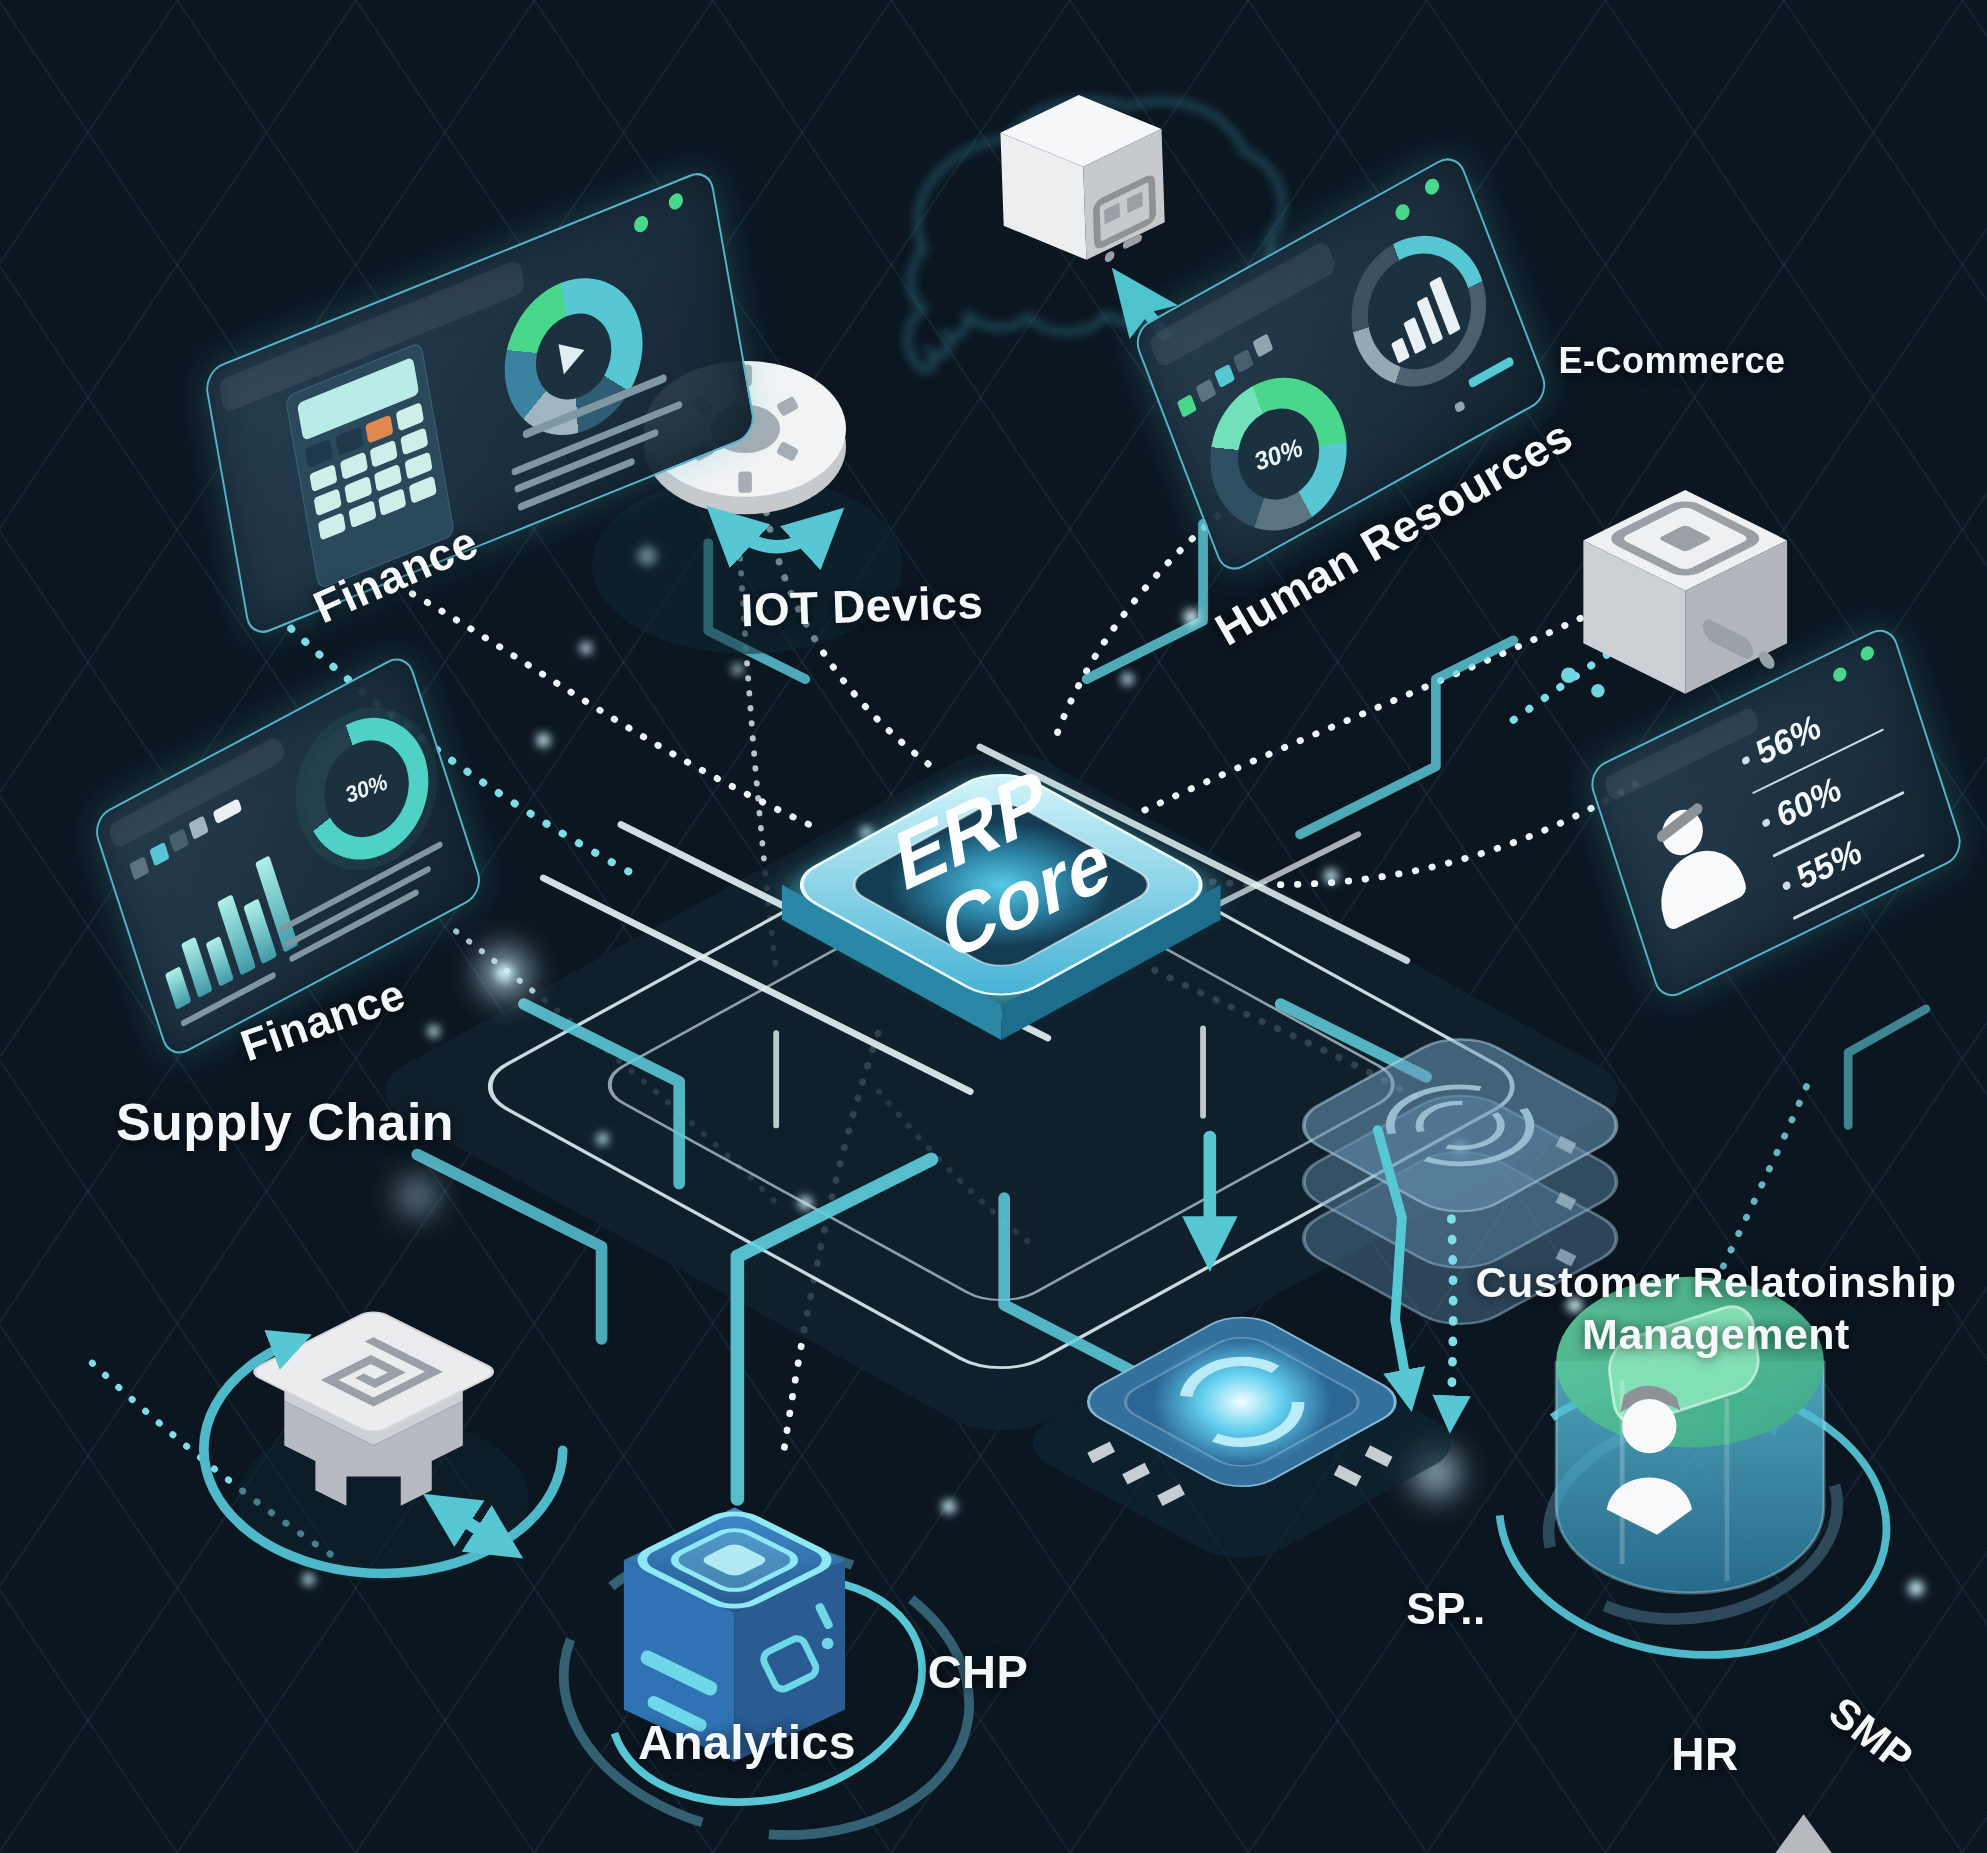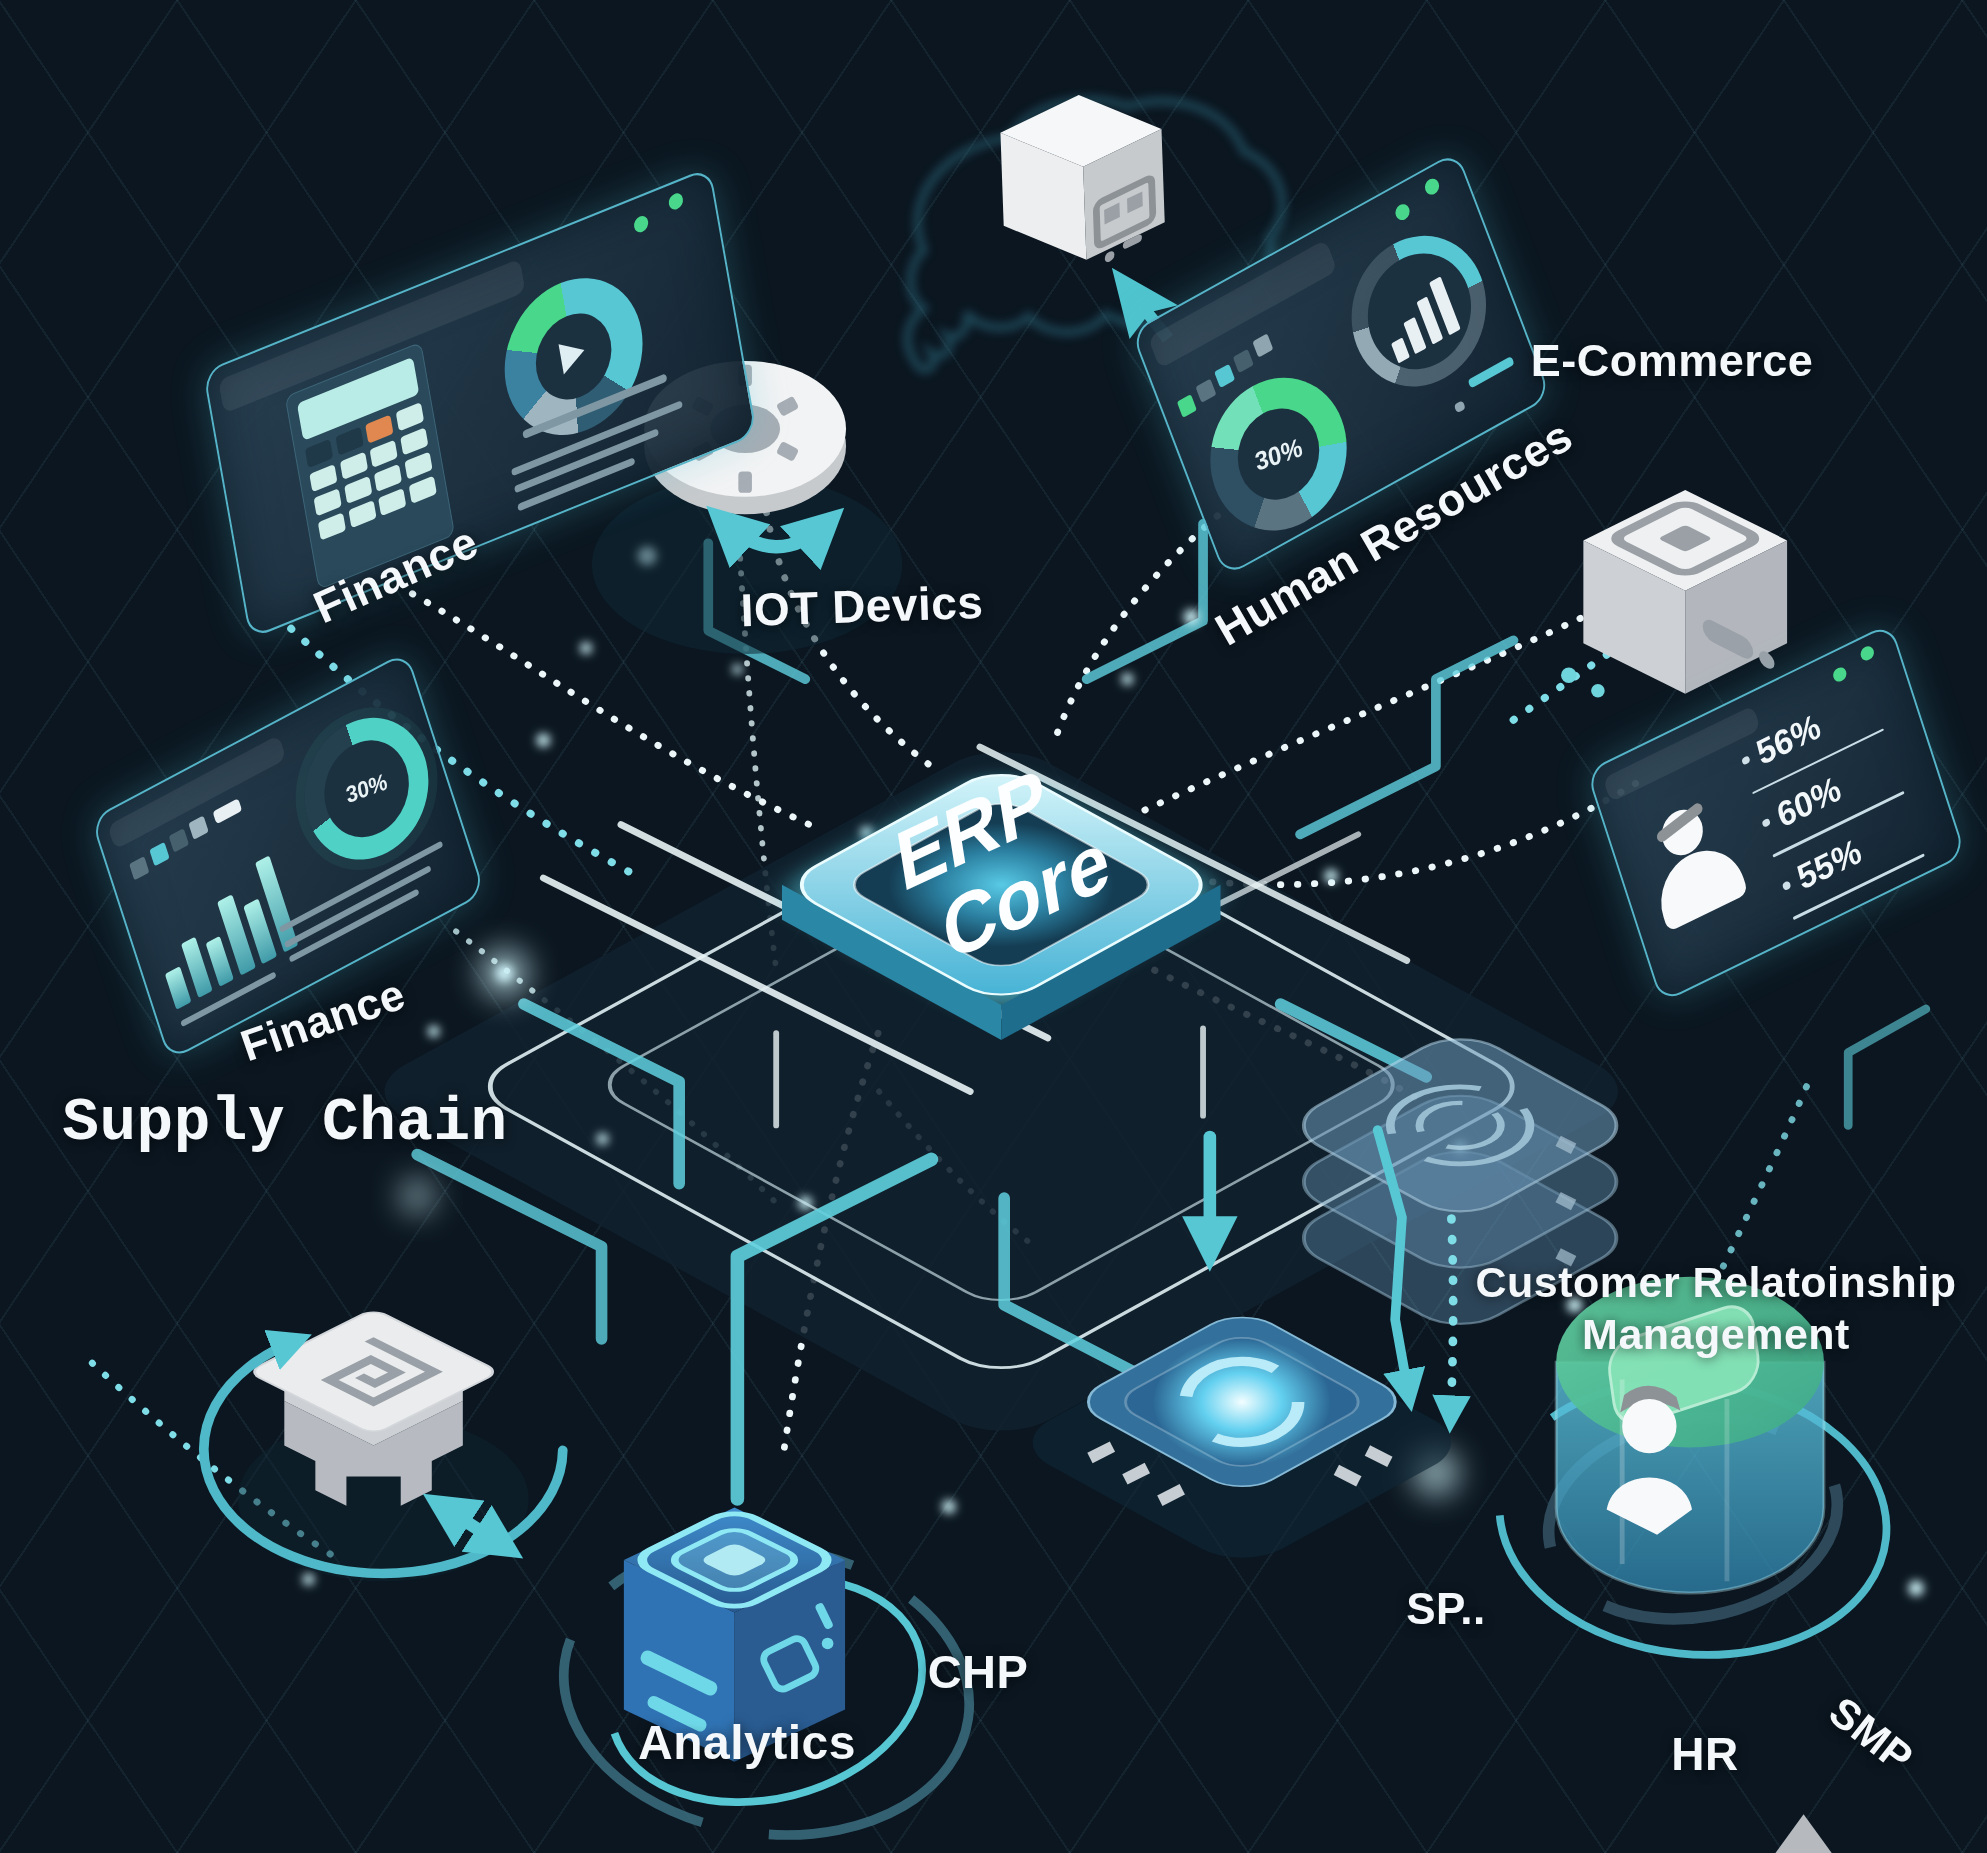--- a/index.html
+++ b/index.html
@@ -451,24 +451,24 @@
       <span class="hole-lbl" style="font-size:22px;transform:rotate(8deg);">30%</span>
     </div>
     <div class="line" style="left:146px;top:182px;width:184px;height:5.8px;"></div>
     <div class="line" style="left:146px;top:198px;width:165px;height:5.8px;"></div>
     <div class="line" style="left:146px;top:213px;width:146px;height:5.8px;"></div>
     <div class="line" style="left:21.3px;top:219px;width:107px;height:5.8px;"></div>
   </div>
 
   <div class="lbl" style="left:396px;top:575px;font-size:45px;transform:translate(-50%,-50%) rotate(-24deg);">Finance</div>
   <div class="lbl" style="left:862px;top:606px;font-size:46px;transform:translate(-50%,-50%) rotate(-2deg);">IOT Devics</div>
-  <div class="lbl" style="left:1672px;top:361px;font-size:45px;transform:translate(-50%,-50%);">E-Commerce</div>
+  <div class="lbl" style="left:1672px;top:361px;font-size:36px;transform:translate(-50%,-50%);">E-Commerce</div>
   <div class="lbl" style="left:1394px;top:533px;font-size:45px;transform:translate(-50%,-50%) rotate(-30deg);">Human Resources</div>
   <div class="lbl" style="left:323px;top:1020px;font-size:44px;transform:translate(-50%,-50%) rotate(-19deg);">Finance</div>
-  <div class="lbl" style="left:285px;top:1122px;font-size:61px;transform:translate(-50%,-50%);font-family:Liberation Mono, monospace;">Supply Chain</div>
+  <div class="lbl" style="left:285px;top:1122px;font-size:52px;transform:translate(-50%,-50%);">Supply Chain</div>
   <div class="lbl" style="left:1716px;top:1308px;font-size:43px;transform:translate(-50%,-50%);text-align:center;line-height:1.22;">
     <span style="display:block;">Customer Relatoinship</span>
     <span style="display:block;">Management</span>
   </div>
   <div class="lbl" style="left:747px;top:1742px;font-size:48px;transform:translate(-50%,-50%);">Analytics</div>
   <div class="lbl" style="left:978px;top:1671px;font-size:47px;transform:translate(-50%,-50%);">CHP</div>
   <div class="lbl" style="left:1446px;top:1609px;font-size:44px;transform:translate(-50%,-50%);">SP..</div>
   <div class="lbl" style="left:1705px;top:1754px;font-size:46px;transform:translate(-50%,-50%);">HR</div>
   <div class="lbl" style="left:1871px;top:1735px;font-size:42px;transform:translate(-50%,-50%) rotate(38deg);">SMP</div>
 </div>

